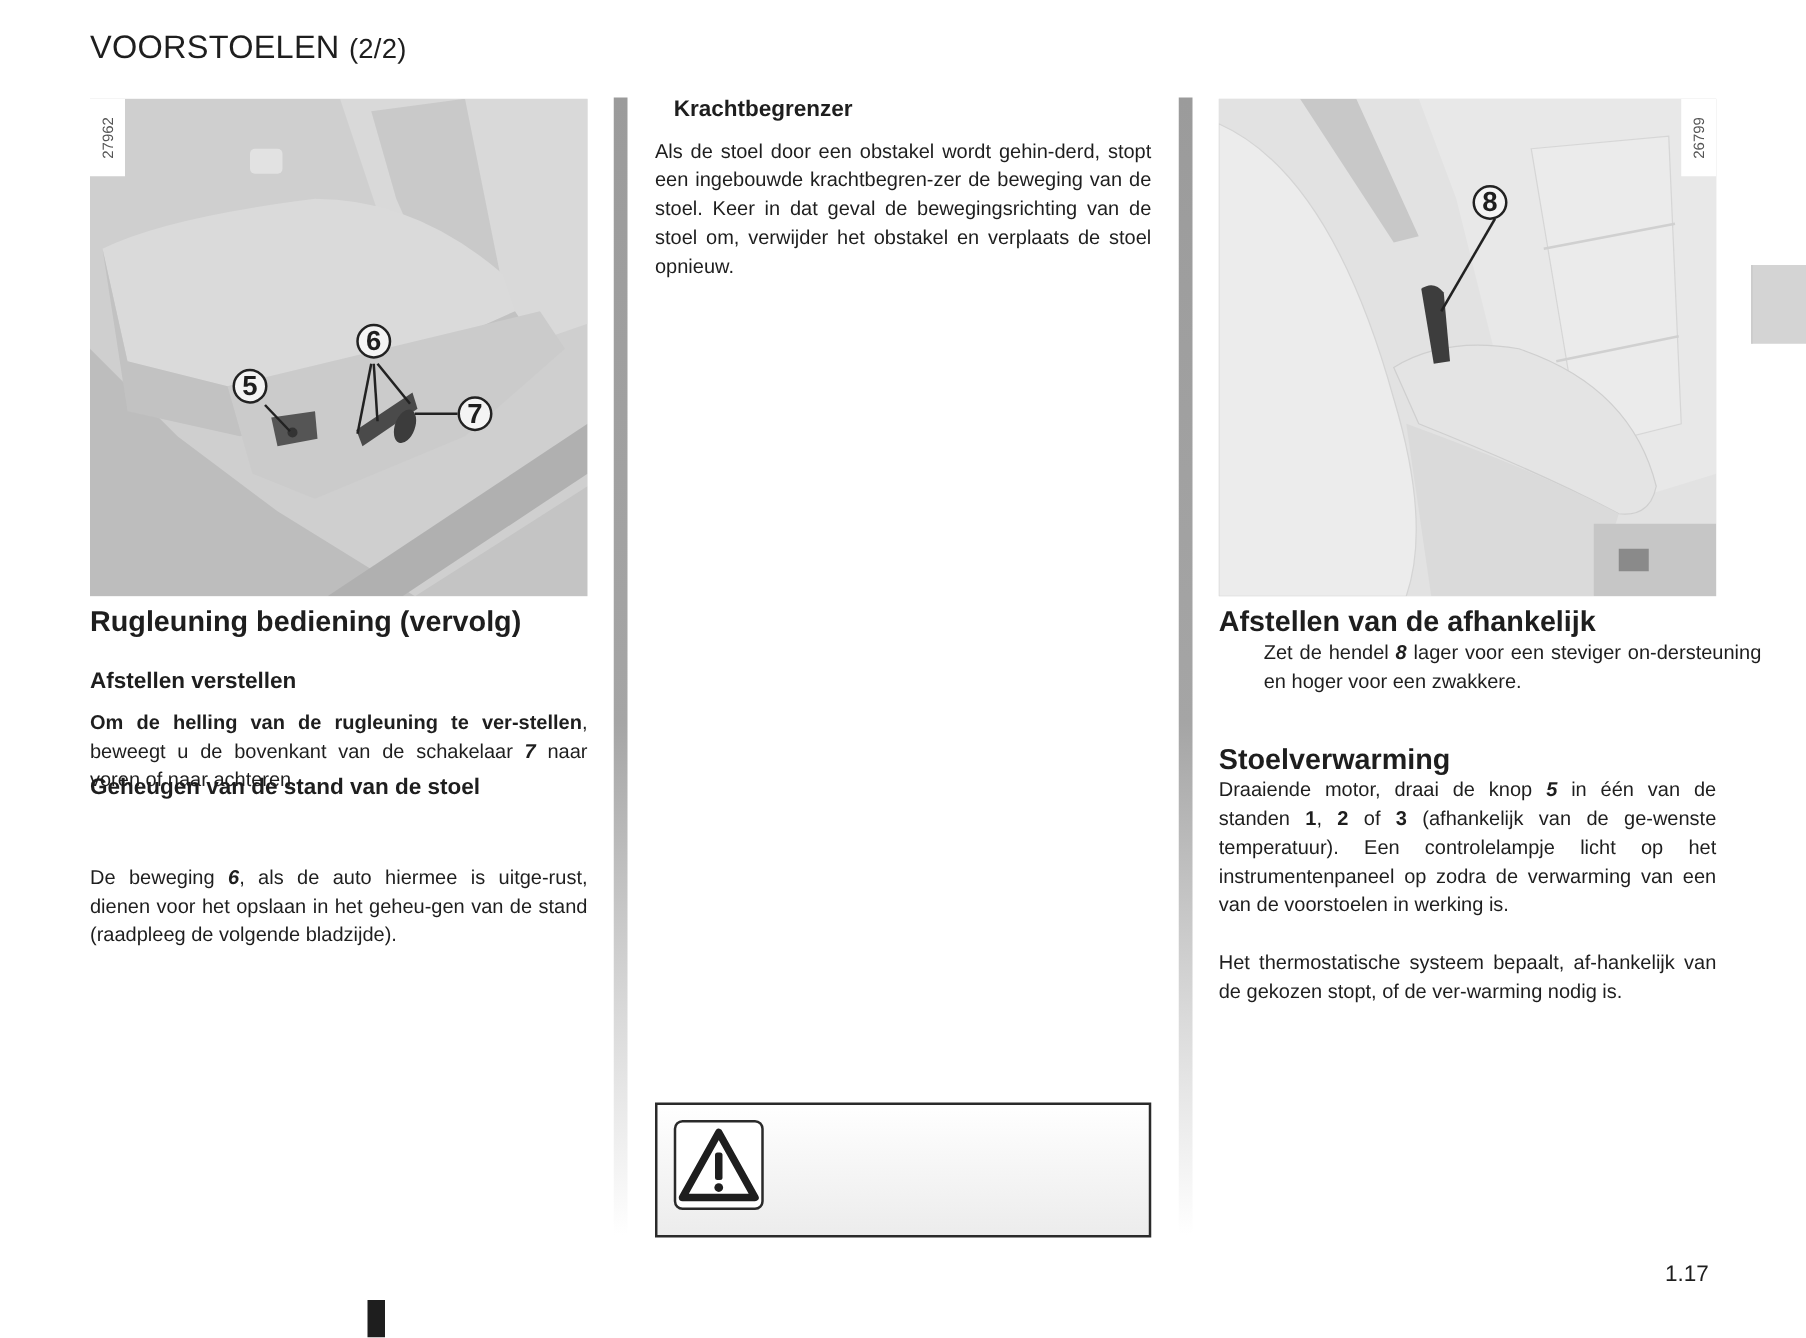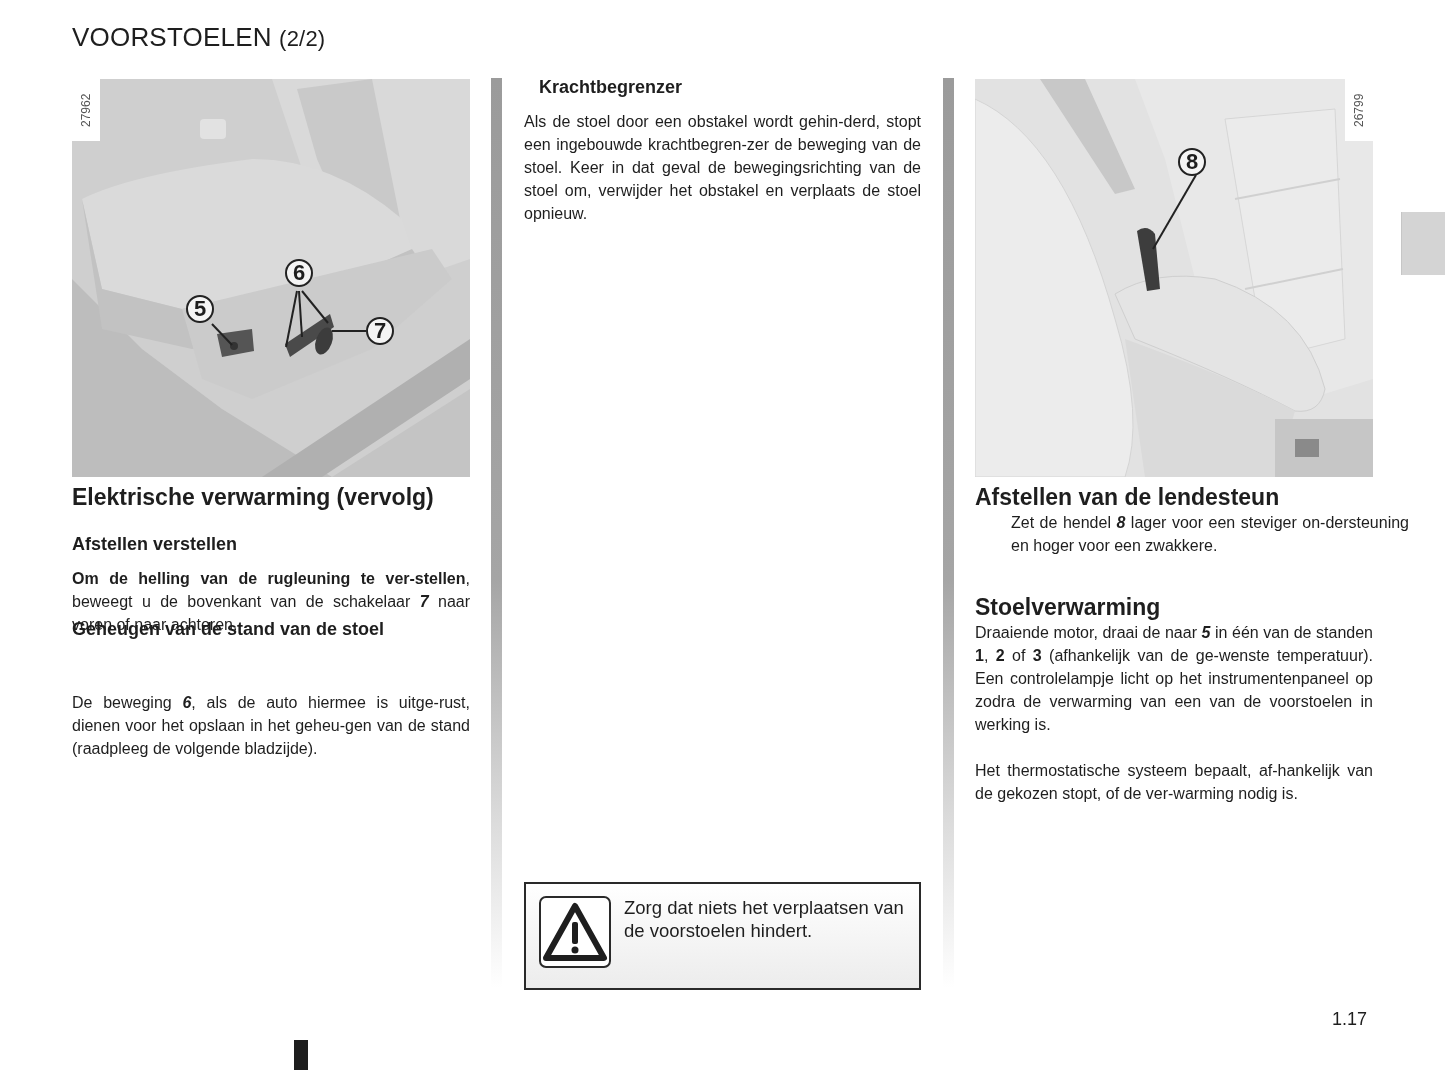--- a/index.html
+++ b/index.html
@@ -121,42 +121,41 @@
 
     <rect x="300" y="340" width="98" height="58" fill="#c6c6c6"></rect>
     <rect x="320" y="360" width="24" height="18" fill="#8a8a8a"></rect>
 
     <line x1="221" y1="96" x2="178" y2="170" stroke="#222" stroke-width="2"></line>
   </svg>
   <div class="fig-code">26799</div>
   <div class="callout" style="left:203px;top:69px;">8</div>
 </div>
 
-<div class="h2 left-col" style="top:484px;">Elektrische verwarming (vervolg)</div>
+<div class="h2 left-col" style="top:484px;">Rugleuning bediening (vervolg)</div>
 <div class="h3 left-col" style="top:534px;">Afstellen verstellen</div>
 <div class="para left-col" style="top:567px;"><b>Om de helling van de rugleuning te ver-stellen</b><span>, beweegt u de bovenkant van de schakelaar </span><i class="num">7</i><span> naar voren of naar achteren.</span></div>
 
 <div class="h3 left-col" style="top:619px;">Geheugen van de stand van de stoel</div>
 <div class="para left-col" style="top:691px;"><span>De beweging </span><i class="num">6</i><span>, als de auto hiermee is uitge-rust, dienen voor het opslaan in het geheu-gen van de stand (raadpleeg de volgende bladzijde).</span></div>
 
 <div class="h3 mid-col" style="top:77px;margin-left:15px;">Krachtbegrenzer</div>
 <div class="para mid-col" style="top:110px;">Als de stoel door een obstakel wordt gehin-derd, stopt een ingebouwde krachtbegren-zer de beweging van de stoel. Keer in dat geval de bewegingsrichting van de stoel om, verwijder het obstakel en verplaats de stoel opnieuw.</div>
 
 <div class="warning-box">
   <div class="warning-icon">
     <svg width="68" height="68" viewBox="0 0 68 68">
       <path d="M34 8 L63 60 L5 60 Z" fill="none" stroke="#1e1e1e" stroke-width="6" stroke-linejoin="round"></path>
       <rect x="31" y="24" width="6" height="22" rx="2" fill="#1e1e1e"></rect>
       <circle cx="34" cy="52" r="3.5" fill="#1e1e1e"></circle>
     </svg>
   </div>
-  <div class="warning-text">Zorg dat niets het verplaatsen van de voorstoelen hindert.</div>
 </div>
 
-<div class="h2 right-col" style="top:484px;">Afstellen van de lendesteun</div>
+<div class="h2 right-col" style="top:484px;">Afstellen van de afhankelijk</div>
 <div class="para right-col" style="top:511px;margin-left:36px;"><span>Zet de hendel </span><i class="num">8</i><span> lager voor een steviger on-dersteuning en hoger voor een zwakkere.</span></div>
 
 <div class="h2 right-col" style="top:594px;">Stoelverwarming</div>
-<div class="para right-col" style="top:621px;"><span>Draaiende motor, draai de naar </span><i class="num">5</i><span> in één van de standen </span><b>1</b><span>, </span><b>2</b><span> of </span><b>3</b><span> (afhankelijk van de ge-wenste temperatuur). Een controlelampje licht op het instrumentenpaneel op zodra de verwarming van een van de voorstoelen in werking is.</span></div>
+<div class="para right-col" style="top:621px;"><span>Draaiende motor, draai de knop </span><i class="num">5</i><span> in één van de standen </span><b>1</b><span>, </span><b>2</b><span> of </span><b>3</b><span> (afhankelijk van de ge-wenste temperatuur). Een controlelampje licht op het instrumentenpaneel op zodra de verwarming van een van de voorstoelen in werking is.</span></div>
 <div class="para right-col" style="top:759px;">Het thermostatische systeem bepaalt, af-hankelijk van de gekozen stopt, of de ver-warming nodig is.</div>
 
 <div class="page-number">1.17</div>
 <div class="crop-mark"></div>
 
 </body></html>

